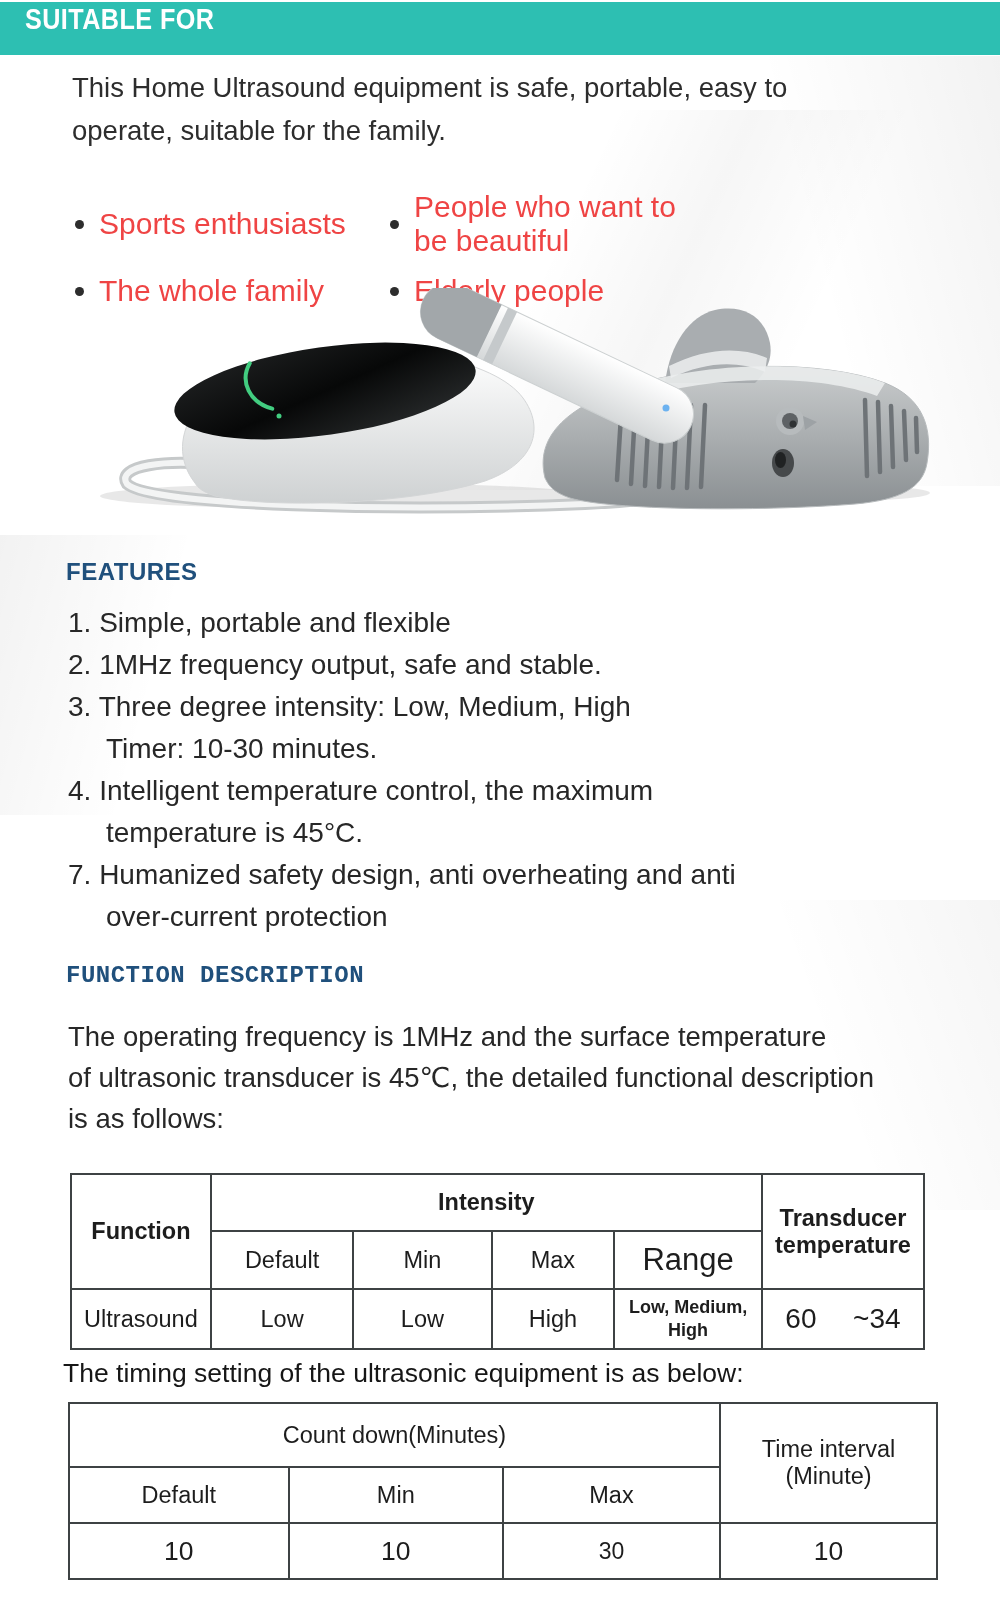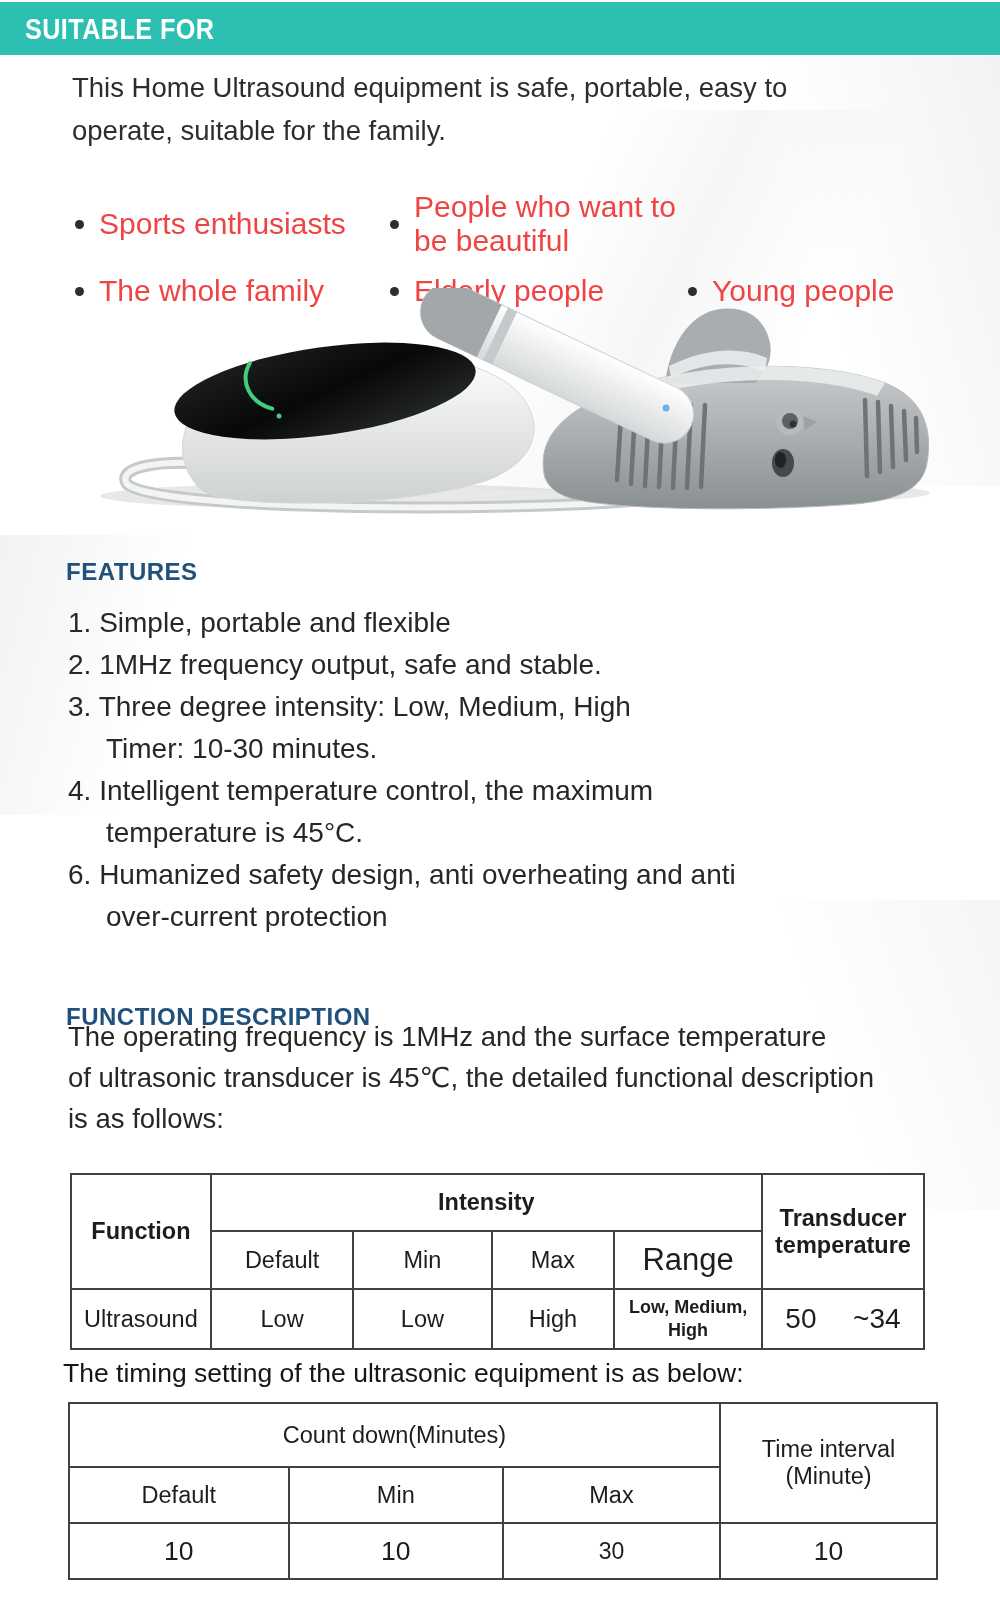--- a/index.html
+++ b/index.html
@@ -11,21 +11,21 @@
   .streak-right-top{right:0;top:56px;width:420px;height:430px;
     background:linear-gradient(255deg,rgba(0,0,0,0.05),rgba(255,255,255,0) 45%);}
   .streak-mid{left:240px;top:110px;width:760px;height:380px;
     background:linear-gradient(115deg,rgba(255,255,255,0) 40%,rgba(0,0,0,0.035) 55%,rgba(255,255,255,0) 72%);}
   .streak-features{left:0;top:535px;width:250px;height:280px;
     background:linear-gradient(105deg,rgba(0,0,0,0.05),rgba(255,255,255,0) 60%);}
   .streak-fd{right:0;top:900px;width:310px;height:310px;
     background:linear-gradient(250deg,rgba(0,0,0,0.04),rgba(255,255,255,0) 55%);}
 
   .section-bar{position:absolute;left:0;top:2px;width:100%;height:53px;
-    background:var(--teal,#2dbfb2);display:flex;align-items:center;}
+    background:var(--teal,#2dbfb2);display:flex;align-items:flex-start;}
   .section-bar-text{color:#fff;font-size:30px;font-weight:bold;letter-spacing:.5px;
     transform:scaleX(.84);transform-origin:left center;margin-left:25px;white-space:nowrap;}
 
   .pre{white-space:pre-line;}
   .intro{position:absolute;left:72px;top:66px;width:840px;font-size:27.5px;line-height:43px;margin:0;color:#2d2d2d;}
 
   .audience{position:absolute;left:75px;top:190px;width:900px;margin:0;padding:0;list-style:none;
     display:grid;grid-template-columns:315px 298px auto;row-gap:16px;font-size:30px;color:#ef4444;}
   .aud{display:flex;align-items:center;}
   .dot{width:9px;height:9px;border-radius:50%;background:#2d2d2d;margin-right:15px;flex:0 0 auto;}
@@ -33,21 +33,21 @@
   .a3{grid-column:2;grid-row:2;} .a4{grid-column:3;grid-row:2;}
 
   .product{position:absolute;left:65px;top:288px;width:870px;height:232px;margin:0;}
 
   .h-blue{position:absolute;left:66px;margin:0;font-size:24px;font-weight:bold;
     color:var(--blue,#20507c);letter-spacing:.5px;}
   .features-title{top:558px;}
   .features{position:absolute;left:68px;top:602px;width:830px;margin:0;padding:0;list-style:none;
     font-size:28px;line-height:42px;color:#272727;}
   .features li{padding-left:38px;text-indent:-38px;white-space:pre-line;}
-  .fd-title{top:1003px;}
+  .fd-title{top:962px;font-family:Liberation Mono, monospace;}
   .fd-body{position:absolute;left:68px;top:1016px;width:900px;margin:0;font-size:27.5px;line-height:41px;color:#272727;}
 
   table{border-collapse:collapse;table-layout:fixed;position:absolute;background:#fff;}
   td{border:2px solid #3e4244;text-align:center;vertical-align:middle;font-size:23.5px;color:#1d1d1d;padding:2px 4px;overflow:hidden;}
   .t1{left:70px;top:1173px;width:855px;}
   .t1 .r1{height:57px;} .t1 .r2{height:58px;} .t1 .r3{height:60px;}
   .b{font-weight:bold;}
   .range-h{font-size:31px;font-weight:normal;}
   .small{font-size:18px;line-height:23px;font-weight:bold;}
   .temp span{font-size:28px;}
@@ -85,24 +85,20 @@
       <span class="dot"></span>
       <span>The whole family</span>
     </li>
     <li class="aud a1">
       <span class="dot"></span>
       <span>People who want to be beautiful</span>
     </li>
     <li class="aud a3">
       <span class="dot"></span>
       <span>Elderly people</span>
-    </li>
-    <li class="aud a4">
-      <span class="dot"></span>
-      <span>Young people</span>
     </li>
   </ul>
 
   <figure class="product">
     <svg width="870" height="232" viewBox="0 0 870 232">
       <defs>
         <linearGradient id="gBody" x1="0" y1="0" x2="0" y2="1">
           <stop offset="0" stop-color="#ffffff"></stop>
             <stop offset="1" stop-color="#ced1d2"></stop>
         </linearGradient>
@@ -166,21 +162,21 @@
   </figure>
 
   <h2 class="h-blue features-title">FEATURES</h2>
   <ol class="features">
     <li>1. Simple, portable and flexible</li>
     <li>2. 1MHz frequency output, safe and stable.</li>
     <li>3. Three degree intensity: Low, Medium, High
 Timer: 10-30 minutes.</li>
     <li>4. Intelligent temperature control, the maximum
 temperature is 45°C.</li>
-    <li>6. Humanized safety design, anti overheating and anti
+    <li>7. Humanized safety design, anti overheating and anti
 over-current protection</li>
   </ol>
 
   <h2 class="h-blue fd-title">FUNCTION DESCRIPTION</h2>
   <p class="fd-body pre">The operating frequency is 1MHz and the surface temperature
 of ultrasonic transducer is 45℃, the detailed functional description
 is as follows:</p>
 
   <table class="t1">
     <colgroup>
@@ -205,21 +201,21 @@
         <td class="range-h">Range</td>
       </tr>
       <tr class="r3">
         <td>Ultrasound</td>
         <td>Low</td>
         <td>Low</td>
         <td>High</td>
         <td class="small pre">Low, Medium,
 High</td>
         <td class="temp">
-          <span>50</span>
+          <span>60</span>
           <span class="gap">~34</span>
         </td>
       </tr>
     </tbody>
   </table>
 
   <p class="caption">The timing setting of the ultrasonic equipment is as below:</p>
 
   <table class="t2">
     <colgroup>

